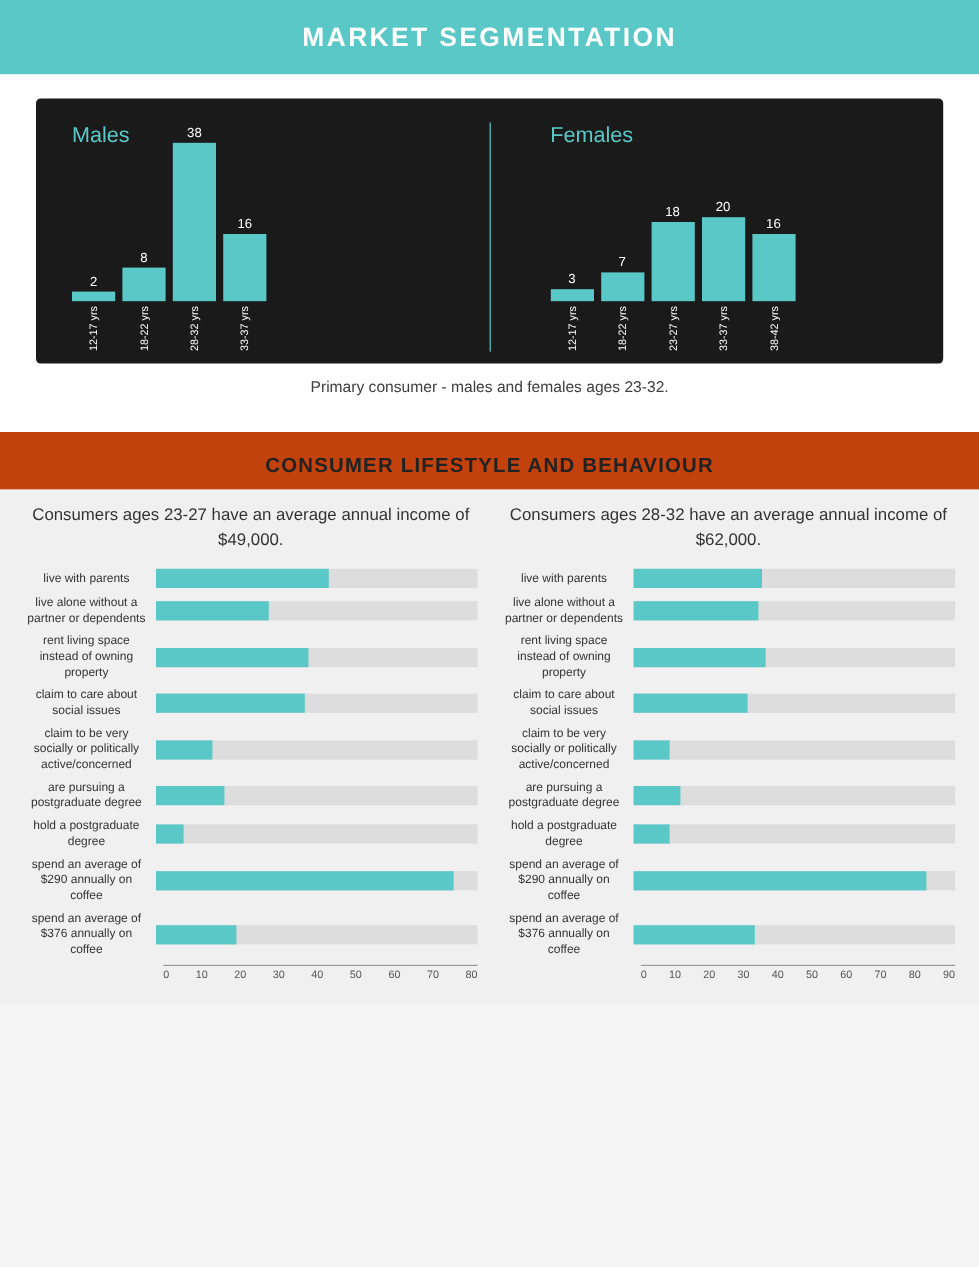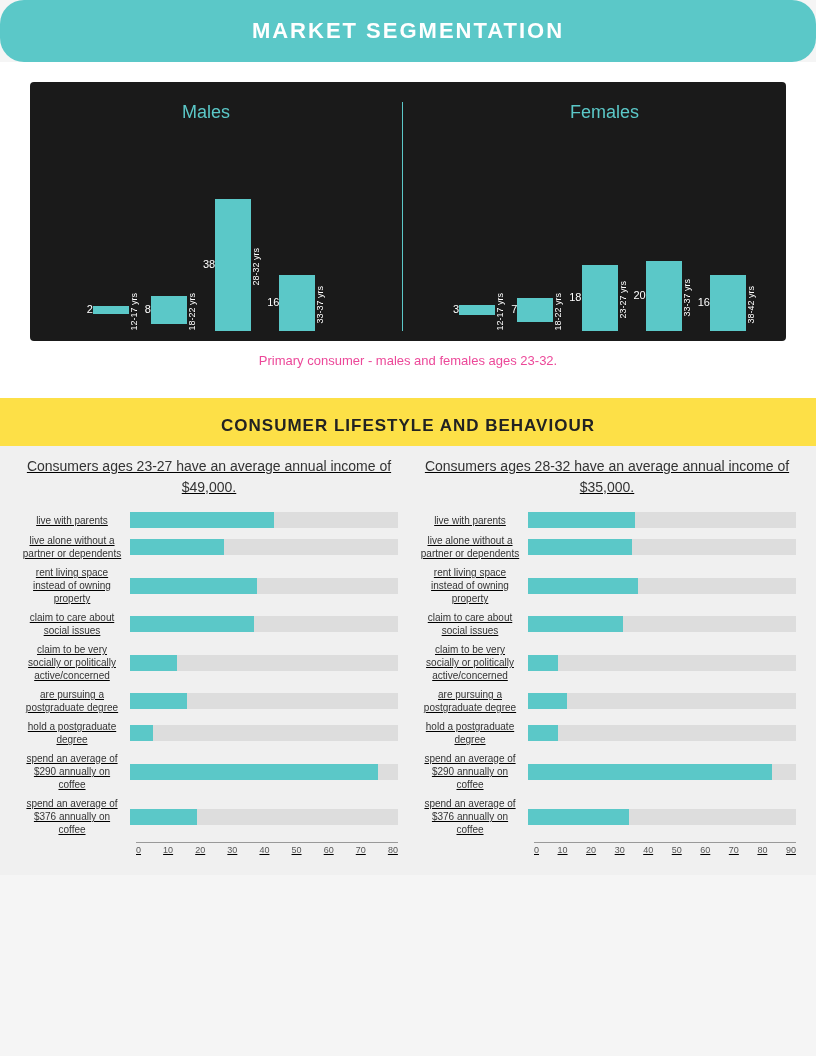--- a/index.html
+++ b/index.html
@@ -1,42 +1,42 @@
 <!DOCTYPE html>
 <html><head>
   <meta charset="utf-8">
   <style>
     * { box-sizing: border-box; margin: 0; padding: 0; }
     body { width: 816px; min-height: 1056px; font-family: Arial, sans-serif; background: #f5f5f5; }
 
-    .header { background: #5bc8c8; text-align: center; padding: 18px 0; border-radius: 24px; }
+    .header { background: #5bc8c8; text-align: center; padding: 18px 0; }
     .header h1 { color: white; font-size: 22px; font-weight: bold; letter-spacing: 2px; }
 
     .chart-section { background: white; padding: 20px 30px 10px; margin: 0; }
     .bar-chart-container { background: #1a1a1a; border-radius: 4px; padding: 20px 30px 10px; display: flex; justify-content: center; }
 
     .age-chart { display: flex; gap: 40px; width: 100%; }
-    .gender-group { flex: 1; display: flex; flex-direction: column; align-items: center; gap: 38px; }
+    .gender-group { flex: 1; display: flex; flex-direction: column; align-items: flex-start; }
     .gender-label { color: #5bc8c8; font-size: 18px; margin-bottom: 10px; }
 
     .bars-area { display: flex; align-items: flex-end; gap: 6px; height: 160px; }
-    .bar-item { display: flex; flex-direction: row; align-items: center; }
+    .bar-item { display: flex; flex-direction: column; align-items: center; }
     .bar { background: #5bc8c8; width: 36px; position: relative; }
     .bar-value { color: white; font-size: 11px; text-align: center; margin-bottom: 2px; }
     .bar-label { color: white; font-size: 9px; writing-mode: vertical-rl; transform: rotate(180deg); margin-top: 4px; white-space: nowrap; }
 
     .divider-line { width: 1px; background: #5bc8c8; margin: 0 10px; align-self: stretch; }
 
-    .caption { text-align: center; color: #ec4899; font-size: 13px; margin: 12px 0 20px; }
-
-    .section-title { text-align: center; font-size: 17px; font-weight: bold; letter-spacing: 1px; padding: 18px 0 10px; color: #222; background: #fde047; }
+    .caption { text-align: center; color: #404040; font-size: 13px; margin: 12px 0 20px; }
+
+    .section-title { text-align: center; font-size: 17px; font-weight: bold; letter-spacing: 1px; padding: 18px 0 10px; color: #222; background: #c2410c; }
 
     .lifestyle-section { background: #f0f0f0; padding: 0 20px 20px; }
     .two-col { display: flex; gap: 20px; }
-    .col { flex: 1; text-decoration: underline; }
+    .col { flex: 1; }
 
     .income-text { text-align: center; font-size: 14px; color: #333; margin: 10px 0 14px; line-height: 1.5; }
 
     .hbar-chart { width: 100%; }
     .hbar-row { display: flex; align-items: center; margin-bottom: 6px; }
     .hbar-label { text-align: center; font-size: 10px; color: #333; width: 110px; min-width: 110px; padding-right: 6px; line-height: 1.3; }
     .hbar-track { flex: 1; background: #ddd; height: 16px; position: relative; }
     .hbar-fill { background: #5bc8c8; height: 100%; }
 
     .axis-container { margin-left: 116px; border-top: 1px solid #999; display: flex; justify-content: space-between; padding-top: 2px; }
@@ -185,21 +185,21 @@
             <span class="axis-tick">40</span>
             <span class="axis-tick">50</span>
             <span class="axis-tick">60</span>
             <span class="axis-tick">70</span>
             <span class="axis-tick">80</span>
           </div>
         </div>
     </div>
 
     <div class="col">
-      <div class="income-text">Consumers ages 28-32 have an average annual income of $35,000.</div>
+      <div class="income-text">Consumers ages 28-32 have an average annual income of $62,000.</div>
       <div class="hbar-chart" id="group2-chart">
           <div class="hbar-row">
             <div class="hbar-label">live with parents</div>
             <div class="hbar-track">
               <div class="hbar-fill" style="width: 40%;"></div>
             </div>
           </div>
           <div class="hbar-row">
             <div class="hbar-label">live alone without a partner or dependents</div>
             <div class="hbar-track">

